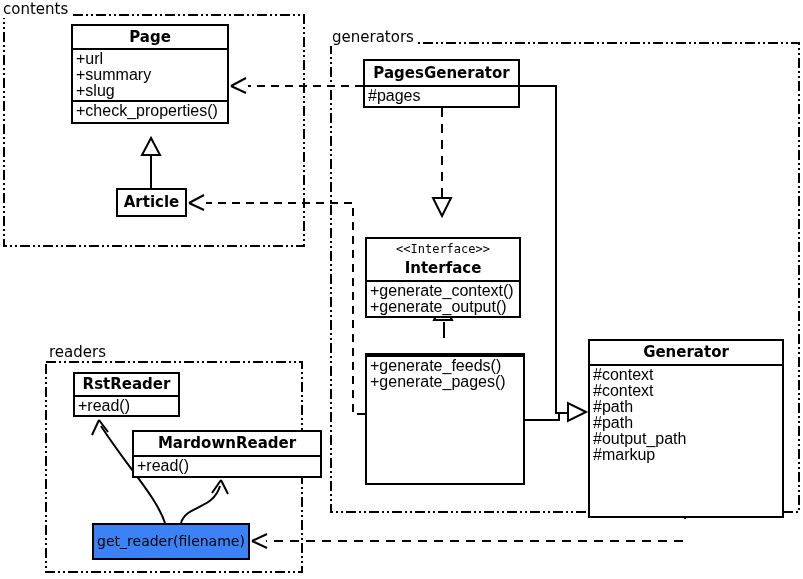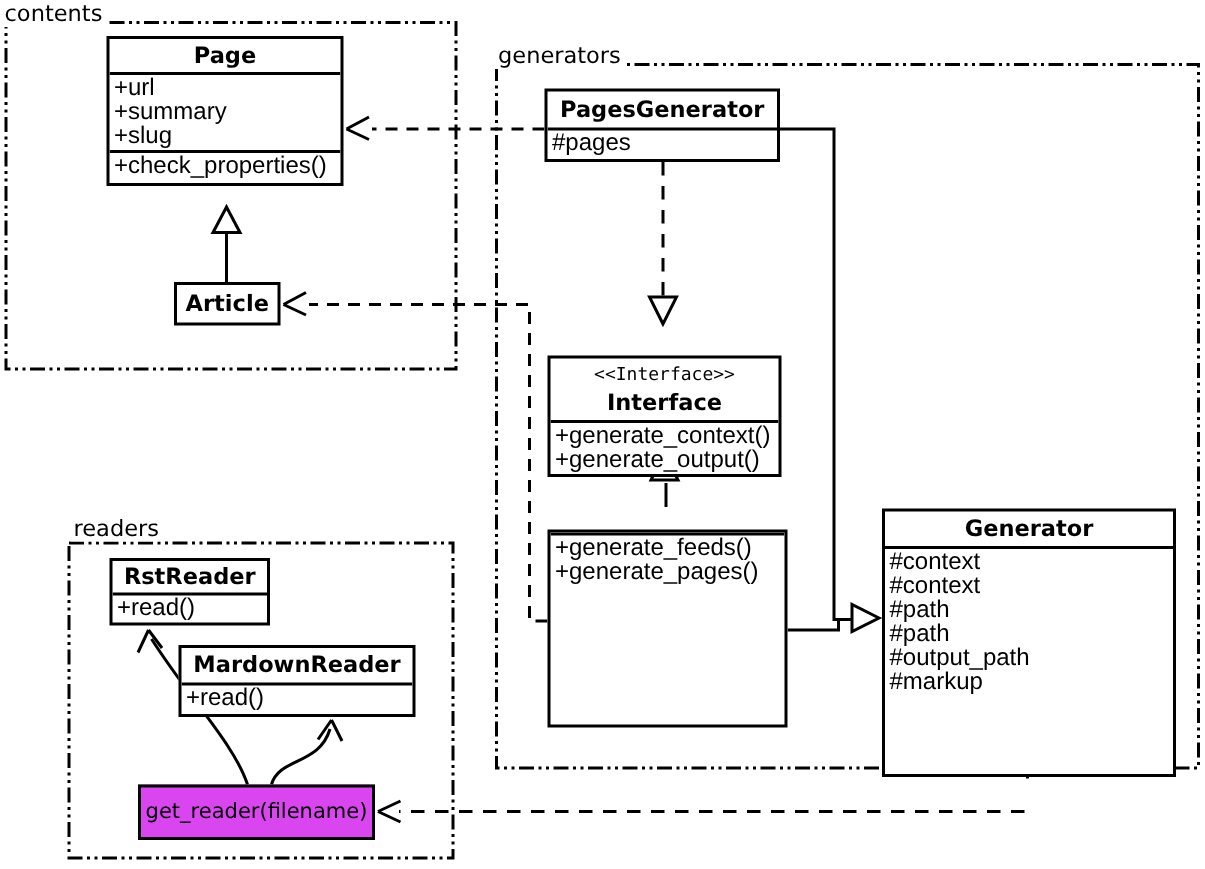--- a/index.html
+++ b/index.html
@@ -10,21 +10,21 @@
        z-index:2;overflow:hidden;}
   .cls .title{font-weight:bold;font-size:15px;text-align:center;white-space:nowrap;}
   .cls .stereo{font-family:"DejaVu Sans Mono",monospace;font-size:12px;font-weight:normal;
        text-align:center;line-height:17px;}
   .cls .iname{font-weight:bold;font-size:15px;text-align:center;line-height:21px;}
   .sec{border-top:2px solid #000;padding:1px 3px;}
   .row{font-family:Liberation Sans, sans-serif;font-size:16px;line-height:16px;
        white-space:pre;}
   .pkg-label{position:absolute;z-index:3;font-size:15px;line-height:17px;background:#fff;
        padding:0 2px;white-space:nowrap;}
-  .plain-box{position:absolute;background:#d946ef;border:2px solid #000;box-sizing:border-box;
+  .plain-box{position:absolute;background:#3b82f6;border:2px solid #000;box-sizing:border-box;
        z-index:2;text-align:center;font-size:14px;}
 </style>
 </head>
 <body>
 
 <div id="stage">
 
   <svg id="rel-layer" width="803" height="579" viewBox="0 0 803 579">
     
     <rect x="4" y="15" width="300" height="231" fill="none" stroke="#000" stroke-width="2" stroke-dasharray="10 3 2 3 2 3"></rect>
@@ -145,21 +145,21 @@
     </div>
   </div>
 
   <div class="cls" style="left:73px;top:372px;width:107px;height:45px;">
     <div class="title" style="line-height:21px;height:21px;">RstReader</div>
     <div class="sec">
       <div class="row">+read()</div>
     </div>
   </div>
 
-  <div class="cls" style="left:119px;top:430px;width:158px;height:48px;">
+  <div class="cls" style="left:132px;top:430px;width:190px;height:48px;">
     <div class="title" style="line-height:23px;height:23px;">MardownReader</div>
     <div class="sec">
       <div class="row">+read()</div>
     </div>
   </div>
 
   <div class="plain-box" style="left:92px;top:523px;width:158px;height:37px;line-height:33px;">get_reader(filename)</div>
 
 </div>
 

